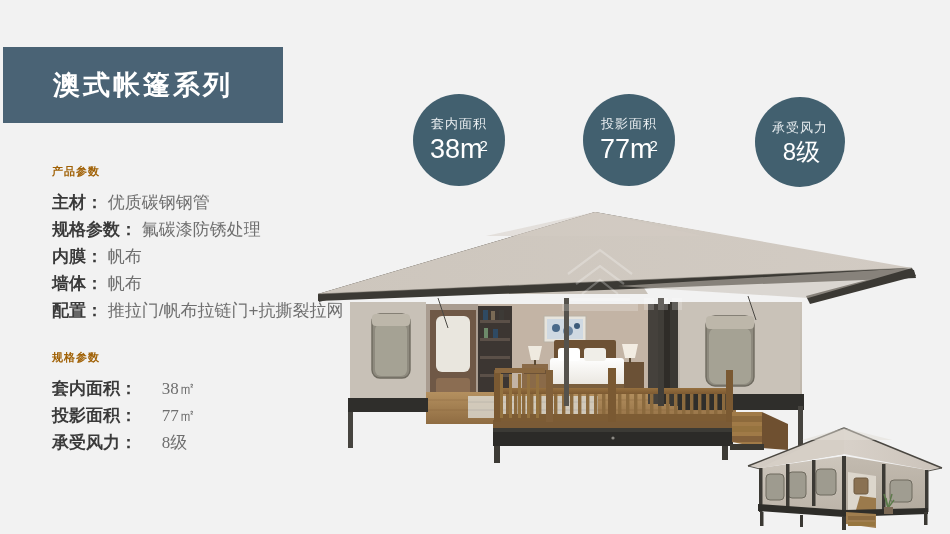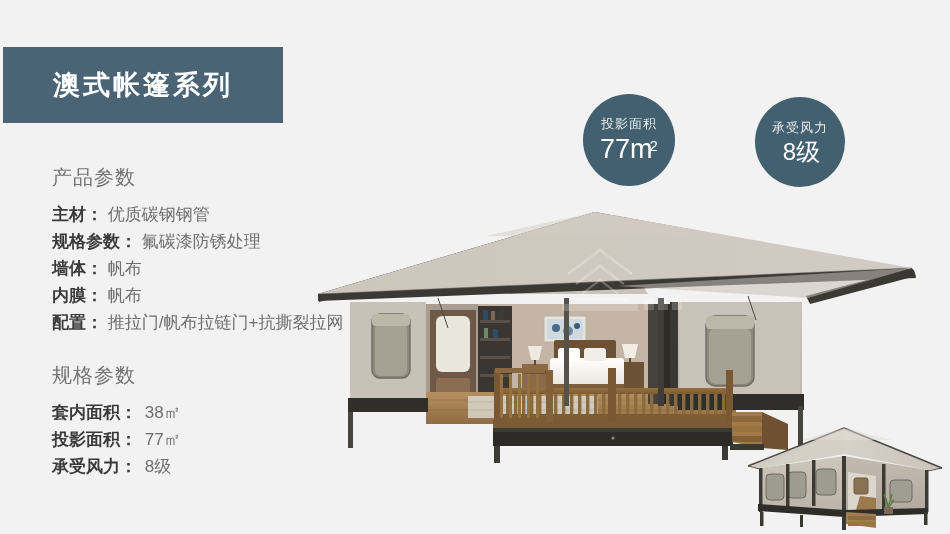--- a/index.html
+++ b/index.html
@@ -34,41 +34,41 @@
     white-space: nowrap;
   }
 
   
   #spec-panel {
     position: absolute;
     left: 52px; top: 164px;
     width: 300px;
   }
   .section-heading {
-    color: #737373;
-    font-size: 20px;
-    font-weight: normal;
+    color: #a16207;
+    font-size: 11px;
+    font-weight: bold;
     letter-spacing: 1px;
     margin-bottom: 10px;
   }
   .param-row {
     font-size: 17px;
     line-height: 27px;
     white-space: nowrap;
     color: #6b6b6b;
   }
   .param-row .k {
     font-weight: bold;
     color: #3a3a3a;
   }
   .param-row .v { color: #6f6f6f; }
 
   #product-params { margin-bottom: 4px; }
   #spec-params { margin-top: 26px; }
-  #spec-params .param-row .v { margin-left: 3px; }
+  #spec-params .param-row .v { margin-left: 20px; font-family: Liberation Serif, serif; }
 
   
   .stat-circle {
     position: absolute;
     border-radius: 50%;
     background: #43soft;
     background: #42617a;
     background: #42606f;
     color: #fff;
     display: flex;
@@ -143,28 +143,28 @@
 
       <div class="param-row">
         <span class="k">主材：</span>
         <span class="v">优质碳钢钢管</span>
       </div>
       <div class="param-row">
         <span class="k">规格参数：</span>
         <span class="v">氟碳漆防锈处理</span>
       </div>
       <div class="param-row">
+        <span class="k">内膜：</span>
+        <span class="v">帆布</span>
+      </div>
+      <div class="param-row">
         <span class="k">墙体：</span>
         <span class="v">帆布</span>
       </div>
       <div class="param-row">
-        <span class="k">内膜：</span>
-        <span class="v">帆布</span>
-      </div>
-      <div class="param-row">
         <span class="k">配置：</span>
         <span class="v">推拉门/帆布拉链门+抗撕裂拉网</span>
       </div>
     </div>
 
     <div id="spec-params">
       <div class="section-heading">规格参数</div>
 
       <div class="param-row">
         <span class="k">套内面积：</span>
@@ -175,20 +175,24 @@
         <span class="v">77㎡</span>
       </div>
       <div class="param-row">
         <span class="k">承受风力：</span>
         <span class="v">8级</span>
       </div>
     </div>
 
   </div>
 
+  <div class="stat-circle" id="stat-circle-0">
+    <span class="stat-label">套内面积</span>
+    <span class="stat-value"><span>38m</span><span class="sup">2</span></span>
+  </div>
 
   <div class="stat-circle" id="stat-circle-1">
     <span class="stat-label">投影面积</span>
     <span class="stat-value"><span>77m</span><span class="sup">2</span></span>
   </div>
 
   <div class="stat-circle" id="stat-circle-2">
     <span class="stat-label">承受风力</span>
     <span class="stat-value"><span>8级</span><span class="sup"></span></span>
   </div>

